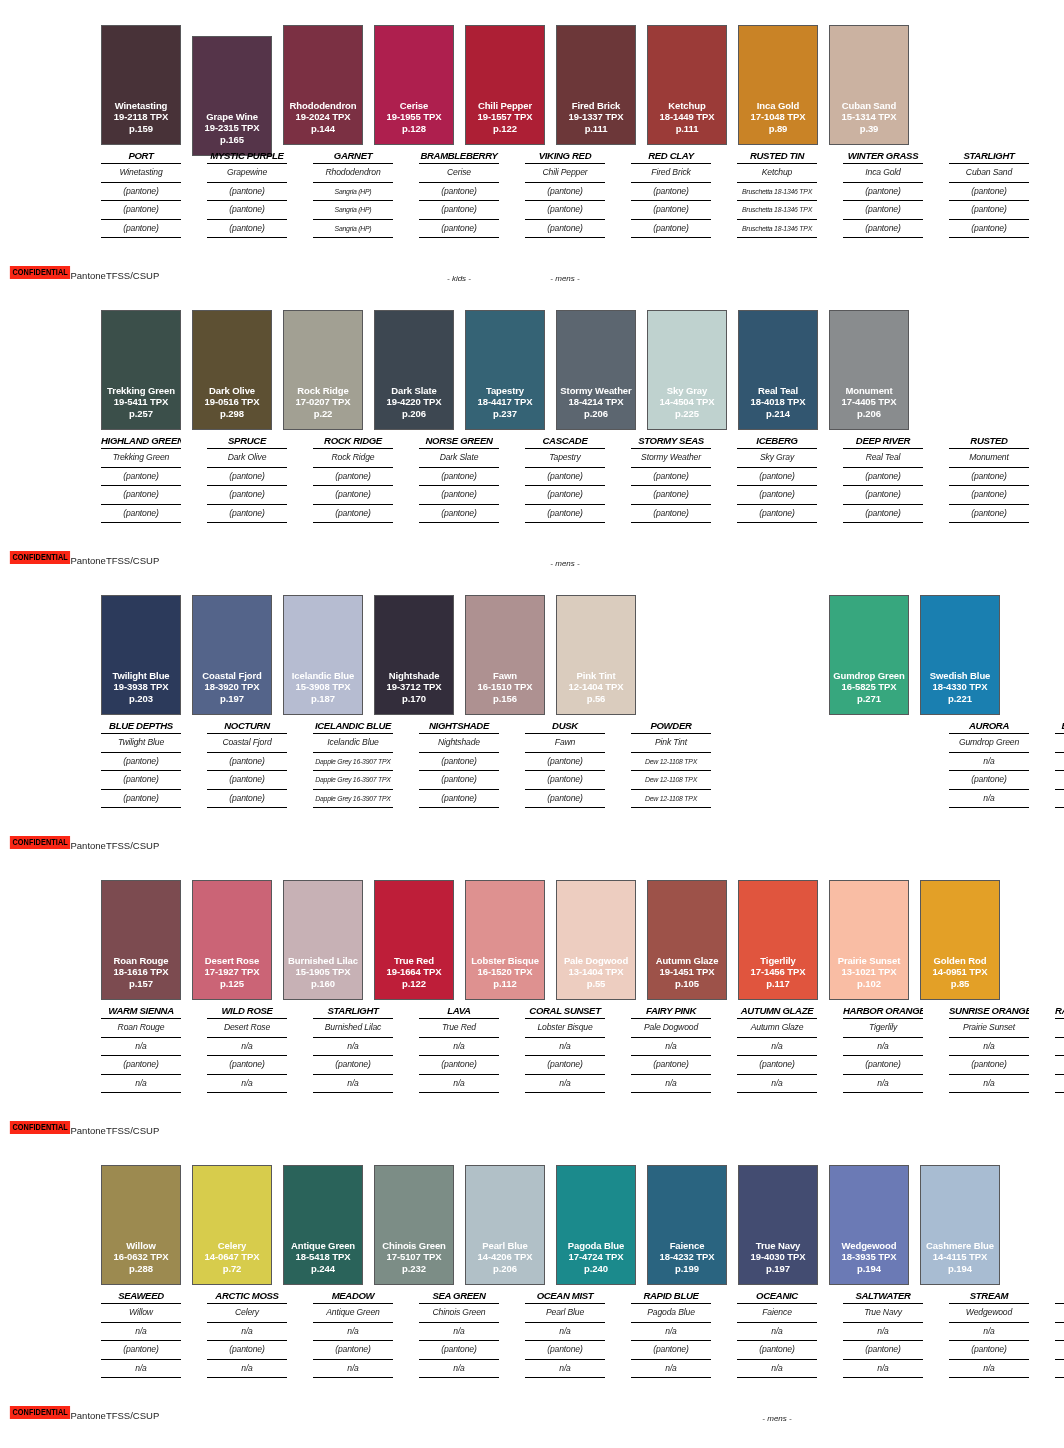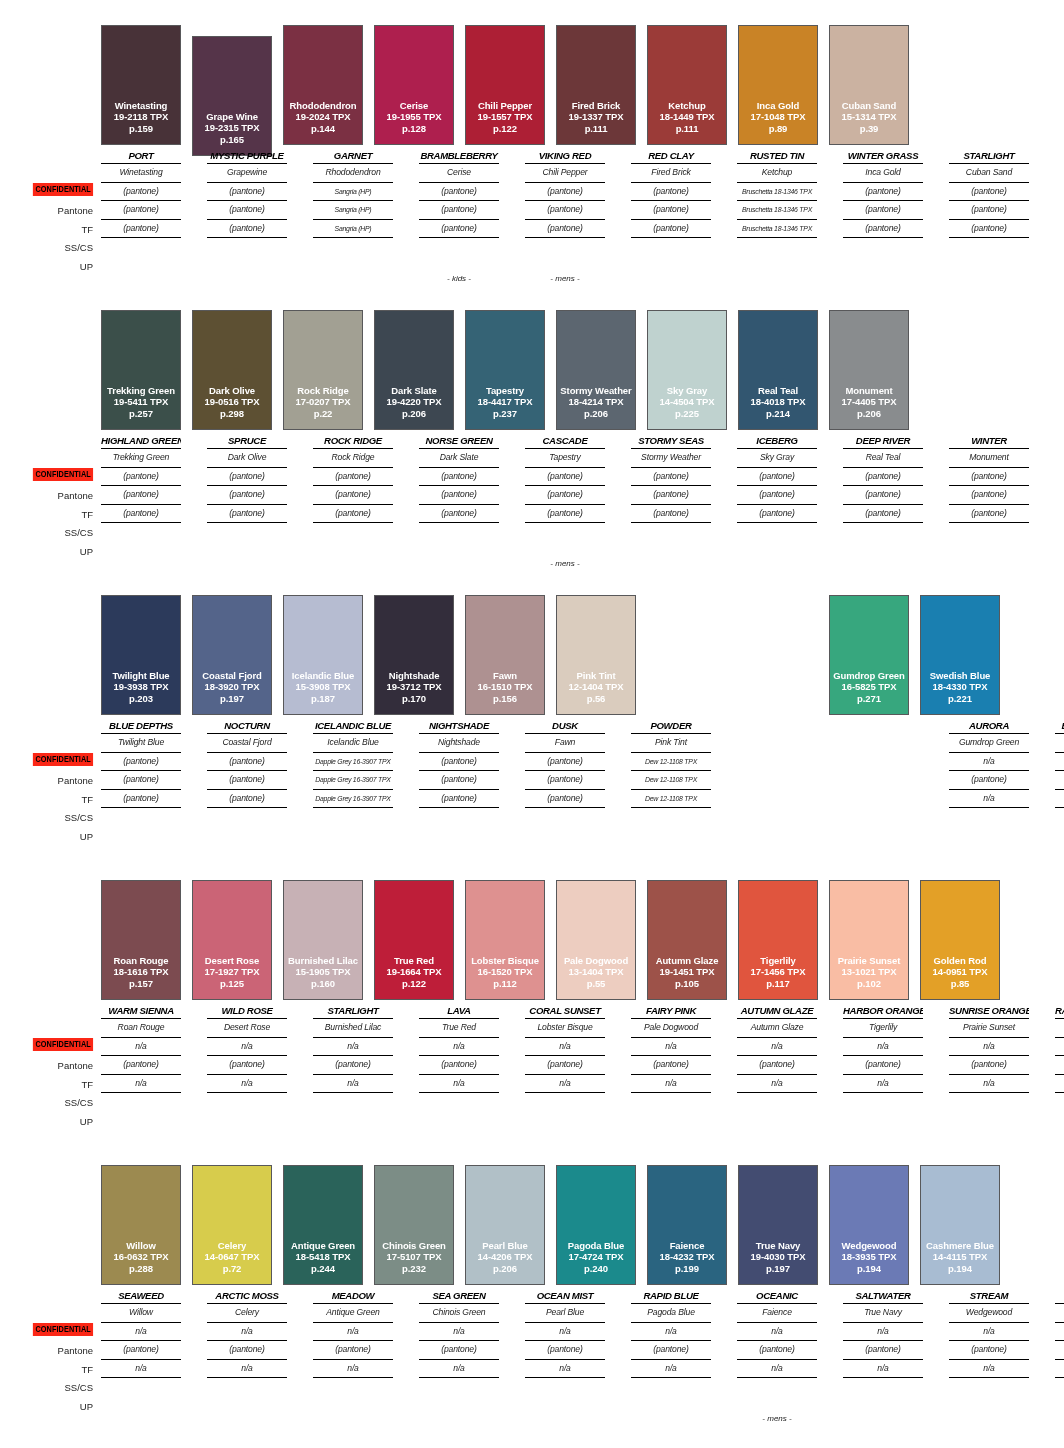--- a/index.html
+++ b/index.html
@@ -85,23 +85,22 @@
     display: flex;
     padding-left: 0;
   }
 
   .row-labels {
     width: 101px;
     flex: 0 0 101px;
     box-sizing: border-box;
     padding-right: 8px;
     display: flex;
-    flex-direction: column;
+    flex-direction: row;
     align-items: flex-end;
-    margin-top: 38px;
   }
   .confidential-badge {
     background: #fb2716;
     color: #000000;
     font-family: "Liberation Sans Narrow", "Liberation Sans", sans-serif;
     font-size: 8.5px;
     font-weight: bold;
     letter-spacing: 0.1px;
     text-align: center;
     padding: 1px 3px 1px 3px;
@@ -475,21 +474,21 @@
           </div>
           <div class="col">
             <div class="cell header">DEEP RIVER</div>
             <div class="cell value">Real Teal</div>
             <div class="cell value">(pantone)</div>
             <div class="cell value">(pantone)</div>
             <div class="cell value">(pantone)</div>
             <div class="note"></div>
           </div>
           <div class="col">
-            <div class="cell header">WINTER</div>
+            <div class="cell header">RUSTED</div>
             <div class="cell value">Monument</div>
             <div class="cell value">(pantone)</div>
             <div class="cell value">(pantone)</div>
             <div class="cell value">(pantone)</div>
             <div class="note"></div>
           </div>
           <div class="col blank">
             <div class="cell empty"></div>
             <div class="cell empty"></div>
             <div class="cell empty"></div>

